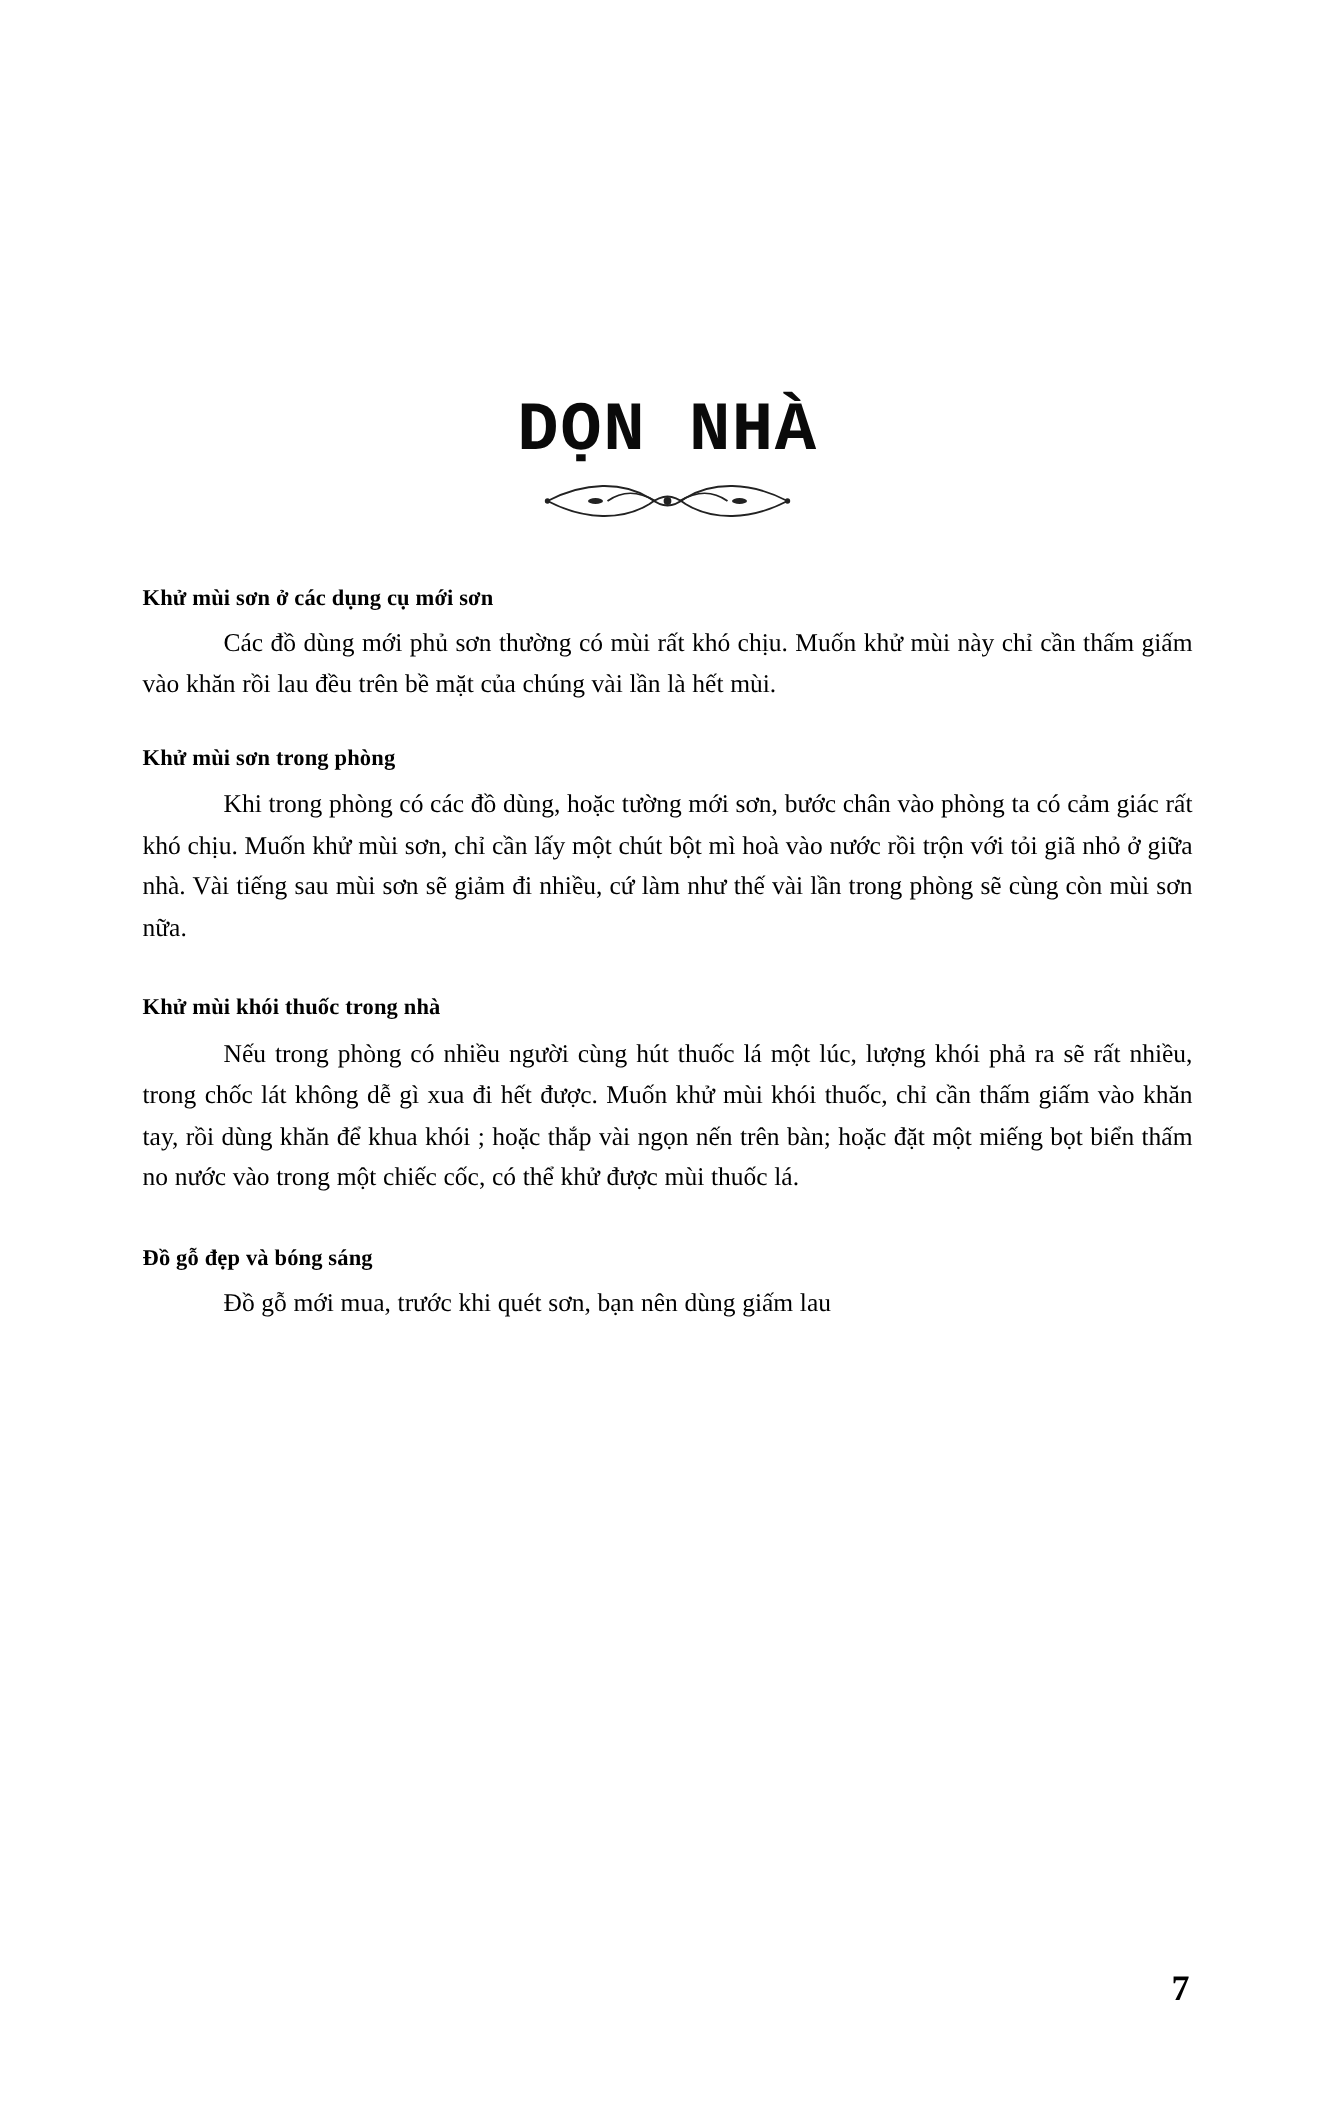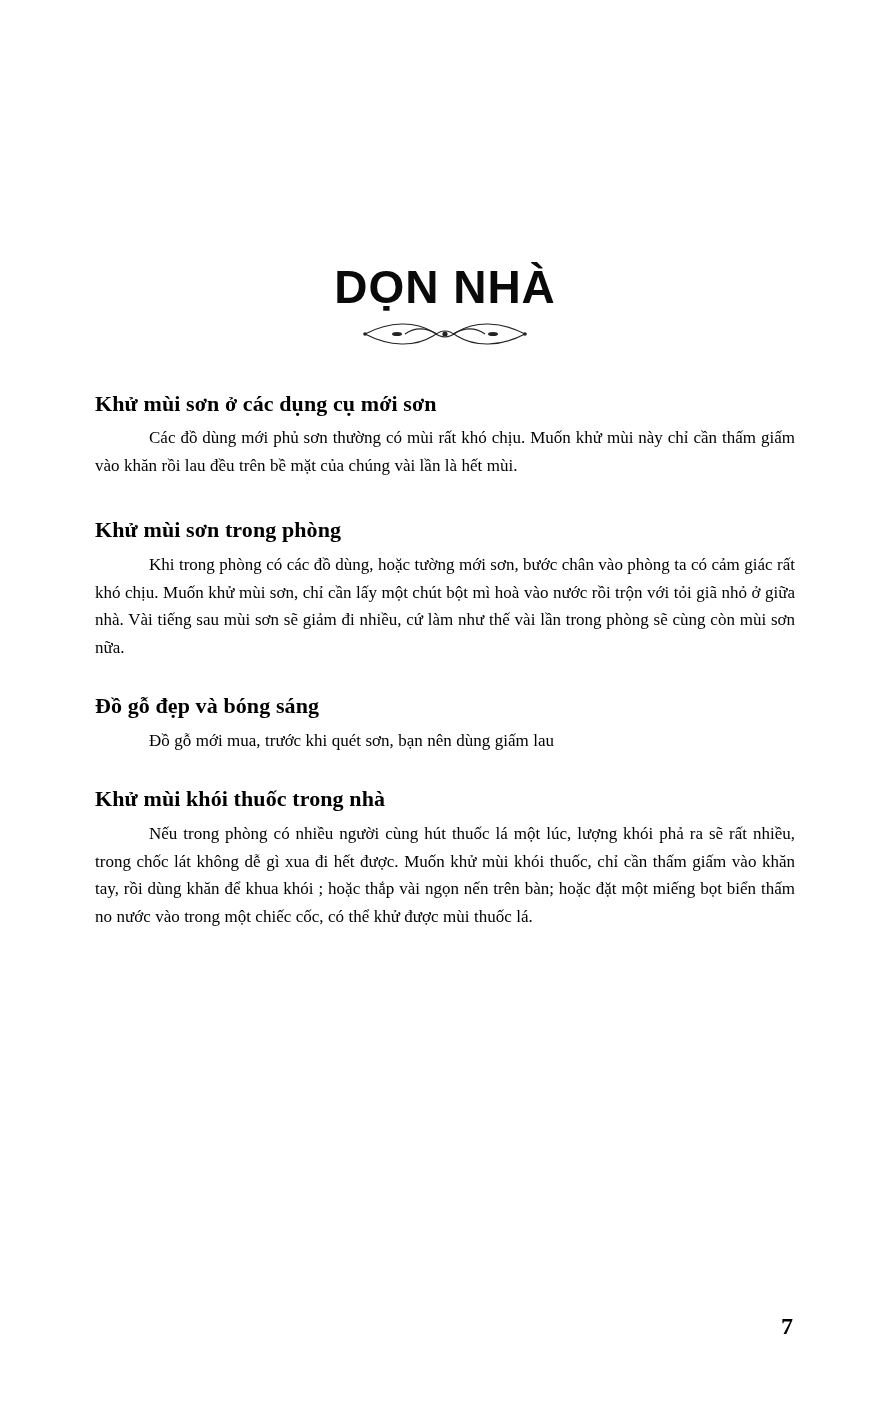--- a/index.html
+++ b/index.html
@@ -27,21 +27,21 @@
 
   .content {
     position: absolute;
     left: 95px;
     top: 0;
     width: 700px;
   }
 
   .chapter-title {
     text-align: center;
-    font-family: Liberation Sans, sans-serif;
+    font-family: Liberation Mono, monospace;
     font-weight: bold;
     font-size: 46px;
     letter-spacing: 1px;
     margin: 0;
     padding-top: 262px;
     line-height: 1.1;
     color: #0a0a0a;
   }
 
   .ornament {
@@ -54,39 +54,39 @@
     display: inline-block;
   }
 
   .section {
     margin-top: 30px;
   }
 
   .heading {
     font-family: "Liberation Serif", serif;
     font-weight: bold;
-    font-size: 22px;
+    font-size: 15px;
     line-height: 1.35;
     margin: 0 0 6px 0;
     letter-spacing: 0.1px;
   }
 
   .para {
     font-family: "Liberation Serif", serif;
     font-size: 17px;
     line-height: 1.62;
     text-align: justify;
     text-justify: inter-word;
     margin: 0;
     text-indent: 54px;
     word-spacing: 0.2px;
   }
 
   .sec-gap-1 { margin-top: 36px; }
-  .sec-gap-2 { margin-top: 36px; }
+  .sec-gap-2 { margin-top: 26px; }
   .sec-gap-3 { margin-top: 30px; }
   .sec-gap-4 { margin-top: 30px; }
 
   .page-number {
     position: absolute;
     right: 95px;
     bottom: 78px;
     font-family: "Liberation Serif", serif;
     font-size: 24px;
     font-weight: bold;
@@ -123,27 +123,27 @@
     <div class="section sec-gap-1">
       <p class="heading">Khử mùi sơn ở các dụng cụ mới sơn</p>
       <p class="para">Các đồ dùng mới phủ sơn thường có mùi rất khó chịu. Muốn khử mùi này chỉ cần thấm giấm vào khăn rồi lau đều trên bề mặt của chúng vài lần là hết mùi.</p>
     </div>
 
     <div class="section sec-gap-2">
       <p class="heading">Khử mùi sơn trong phòng</p>
       <p class="para">Khi trong phòng có các đồ dùng, hoặc tường mới sơn, bước chân vào phòng ta có cảm giác rất khó chịu. Muốn khử mùi sơn, chỉ cần lấy một chút bột mì hoà vào nước rồi trộn với tỏi giã nhỏ ở giữa nhà. Vài tiếng sau mùi sơn sẽ giảm đi nhiều, cứ làm như thế vài lần trong phòng sẽ cùng còn mùi sơn nữa.</p>
     </div>
 
+    <div class="section sec-gap-3">
+      <p class="heading">Khử mùi khói thuốc trong nhà</p>
+      <p class="para">Nếu trong phòng có nhiều người cùng hút thuốc lá một lúc, lượng khói phả ra sẽ rất nhiều, trong chốc lát không dễ gì xua đi hết được. Muốn khử mùi khói thuốc, chỉ cần thấm giấm vào khăn tay, rồi dùng khăn để khua khói ; hoặc thắp vài ngọn nến trên bàn; hoặc đặt một miếng bọt biển thấm no nước vào trong một chiếc cốc, có thể khử được mùi thuốc lá.</p>
+    </div>
+
     <div class="section sec-gap-4">
       <p class="heading">Đồ gỗ đẹp và bóng sáng</p>
       <p class="para">Đồ gỗ mới mua, trước khi quét sơn, bạn nên dùng giấm lau</p>
-    </div>
-
-    <div class="section sec-gap-3">
-      <p class="heading">Khử mùi khói thuốc trong nhà</p>
-      <p class="para">Nếu trong phòng có nhiều người cùng hút thuốc lá một lúc, lượng khói phả ra sẽ rất nhiều, trong chốc lát không dễ gì xua đi hết được. Muốn khử mùi khói thuốc, chỉ cần thấm giấm vào khăn tay, rồi dùng khăn để khua khói ; hoặc thắp vài ngọn nến trên bàn; hoặc đặt một miếng bọt biển thấm no nước vào trong một chiếc cốc, có thể khử được mùi thuốc lá.</p>
     </div>
 
   </div>
 
   <div class="page-number">7</div>
 
 </div>
 
 </body></html>

